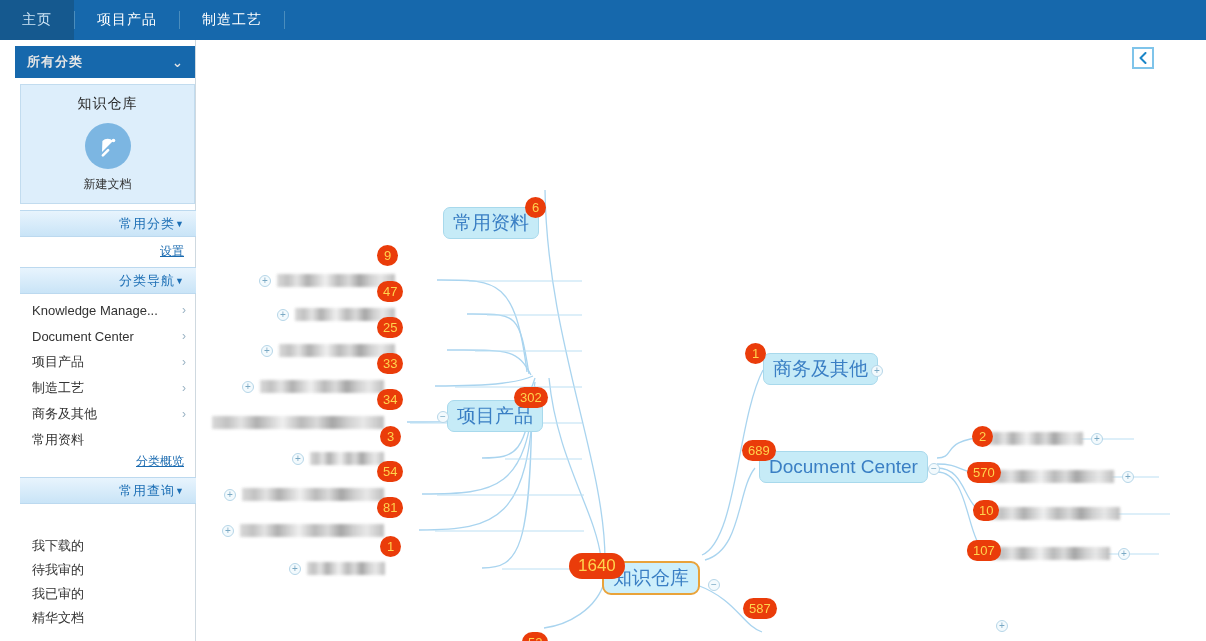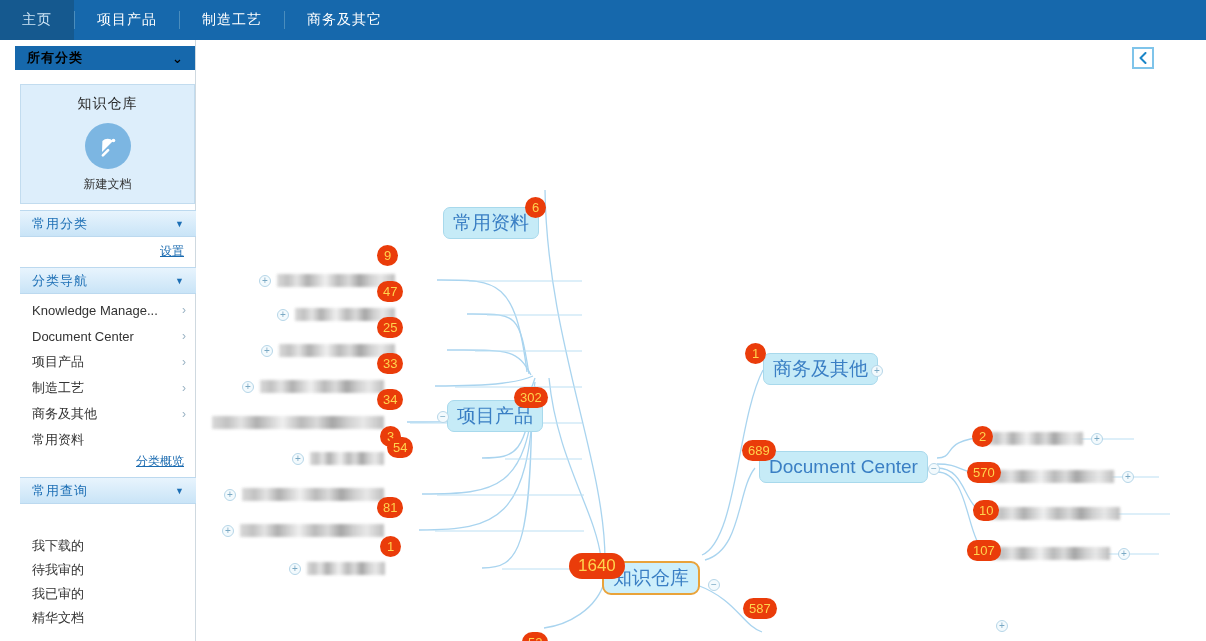--- a/index.html
+++ b/index.html
@@ -27,22 +27,22 @@
 
   
   #sidebar {
     position: absolute; left: 0; top: 40px;
     width: 196px; height: 601px;
     background: #ffffff;
     border-right: 1px solid #cfd9e0;
   }
   #allcat {
     position: absolute; left: 15px; top: 6px;
-    width: 180px; height: 24px;
-    background: #1668ac; color: #000000;
+    width: 180px; height: 32px;
+    background: #1668ac; color: #e5e5e5;
     display: flex; align-items: center;
     padding: 0 12px; font-size: 13px; font-weight: bold;
     cursor: pointer;
   }
   #allcat .lbl { flex: 1; letter-spacing: 1px; }
   #allcat .chev { font-size: 13px; }
 
   #kbcard {
     position: absolute; left: 20px; top: 44px;
     width: 175px; height: 120px;
@@ -60,21 +60,21 @@
   #kbcard .kb-icon svg { display: block; }
   #kbcard .kb-sub { font-size: 12px; color: #333; margin-top: 7px; }
 
   .sec-head {
     position: absolute; left: 20px; width: 176px; height: 27px;
     background: linear-gradient(to bottom, #e8f4fd, #c9e4f7);
     border-top: 1px solid #bcd9ef; border-bottom: 1px solid #bcd9ef;
     display: flex; align-items: center;
     padding: 0 12px; cursor: pointer;
   }
-  .sec-head .t { flex: 1; font-size: 13px; color: #1d6fb5; letter-spacing: 1px; }
+  .sec-head .t { flex: 1; font-size: 13px; color: #1d6fb5; letter-spacing: 1px; text-align: right; }
   .sec-head .caret { font-size: 9px; color: #1d6fb5; }
 
   .sub-link {
     position: absolute; width: 176px; height: 26px; left: 20px;
     display: flex; align-items: center; justify-content: flex-end;
     padding-right: 12px; font-size: 12px; color: #1b6bb0;
     text-decoration: underline; cursor: pointer;
   }
 
   .nav-row {
@@ -159,21 +159,20 @@
 </head>
 <body>
 
 <div id="topnav">
   <div class="nav-tab active">主页</div>
   <div class="nav-sep"></div>
   <div class="nav-tab">项目产品</div>
   <div class="nav-sep"></div>
   <div class="nav-tab">制造工艺</div>
   <div class="nav-sep"></div>
-  <div class="nav-tab">商务及其它</div>
 </div>
 
 <div id="sidebar">
 
   <div id="allcat">
     <span class="lbl">所有分类</span>
     <span class="chev">⌄</span>
   </div>
 
   <div id="kbcard">
@@ -358,21 +357,21 @@
   <div class="blur-row" style="left:95px; top:412px;">
     <div class="toggle" style="position:relative; left:0; top:0; margin-right:6px;">+</div>
     <div class="blur-bar" style="width:74px;"></div>
   </div>
   <div class="badge" style="left:183px; top:386px;">3</div>
 
   <div class="blur-row" style="left:27px; top:448px;">
     <div class="toggle" style="position:relative; left:0; top:0; margin-right:6px;">+</div>
     <div class="blur-bar" style="width:142px;"></div>
   </div>
-  <div class="badge" style="left:180px; top:397px;margin-left:10px;">54</div>
+  <div class="badge" style="left:180px; top:421px;">54</div>
 
   <div class="blur-row" style="left:25px; top:484px;">
     <div class="toggle" style="position:relative; left:0; top:0; margin-right:6px;">+</div>
     <div class="blur-bar" style="width:144px;"></div>
   </div>
   <div class="badge" style="left:180px; top:457px;">81</div>
 
   <div class="blur-row" style="left:92px; top:522px;">
     <div class="toggle" style="position:relative; left:0; top:0; margin-right:6px;">+</div>
     <div class="blur-bar" style="width:78px;"></div>

